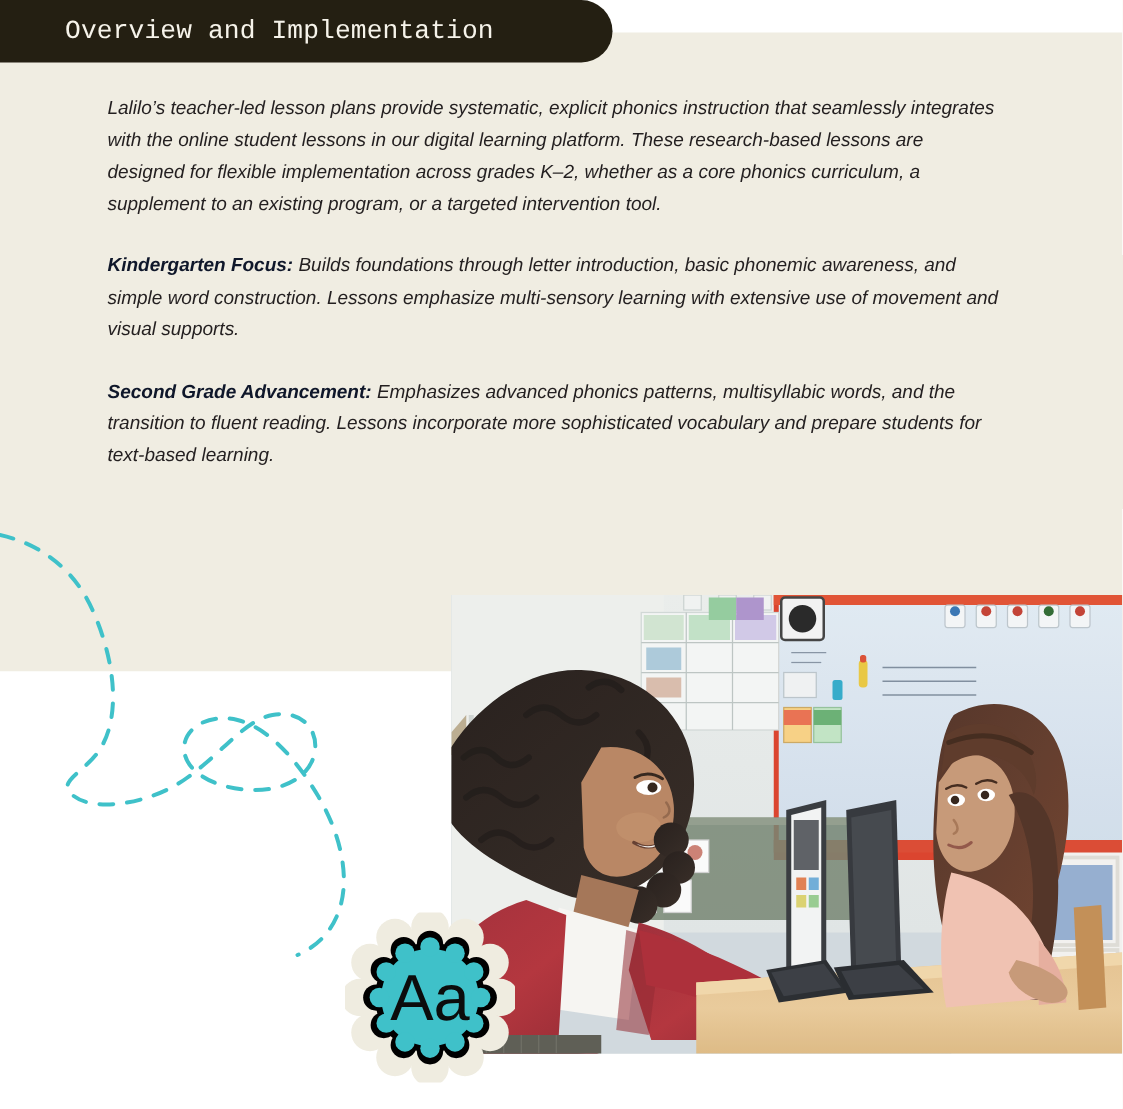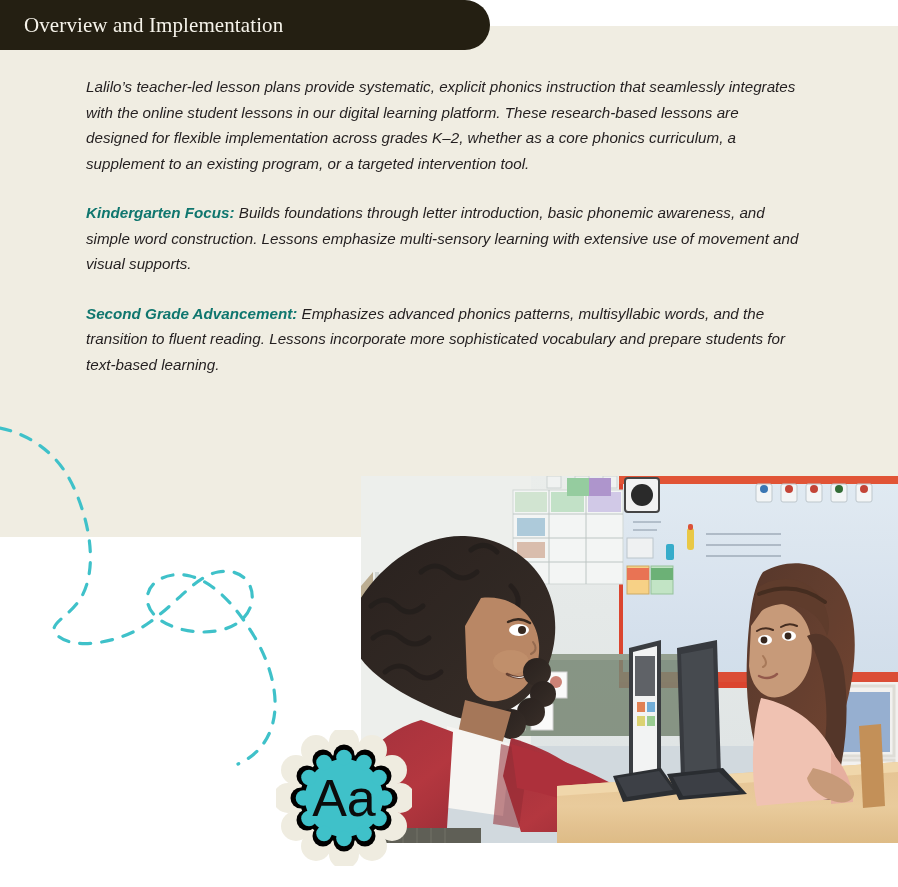--- a/index.html
+++ b/index.html
@@ -40,24 +40,24 @@
     height: 50px;
     background: #241f12;
     border-top-right-radius: 26px;
     border-bottom-right-radius: 26px;
     display: flex;
     align-items: center;
     z-index: 6;
   }
   .header-title {
     color: #f6f3ea;
-    font-family: Liberation Serif, serif;
+    font-family: Liberation Mono, monospace;
     font-size: 21px;
     letter-spacing: .1px;
-    padding-left: 24px;
+    padding-left: 52px;
     white-space: nowrap;
     text-align: center;
   }
 
   
   .content {
     position: absolute;
     left: 86px;
     top: 74px;
     width: 718px;
@@ -67,21 +67,21 @@
     color: #231f20;
     font-size: 15.2px;
     line-height: 25.5px;
     margin: 0 0 24px 0;
     text-rendering: optimizeLegibility;
     font-style: italic;
   }
   .para:last-child { margin-bottom: 0; }
   .para b {
     font-weight: bold;
-    color: #0f766e;
+    color: #0f172a;
   }
 
   
   .dashes {
     position: absolute;
     left: 0;
     top: 400px;
     width: 420px;
     height: 420px;
     z-index: 3;

